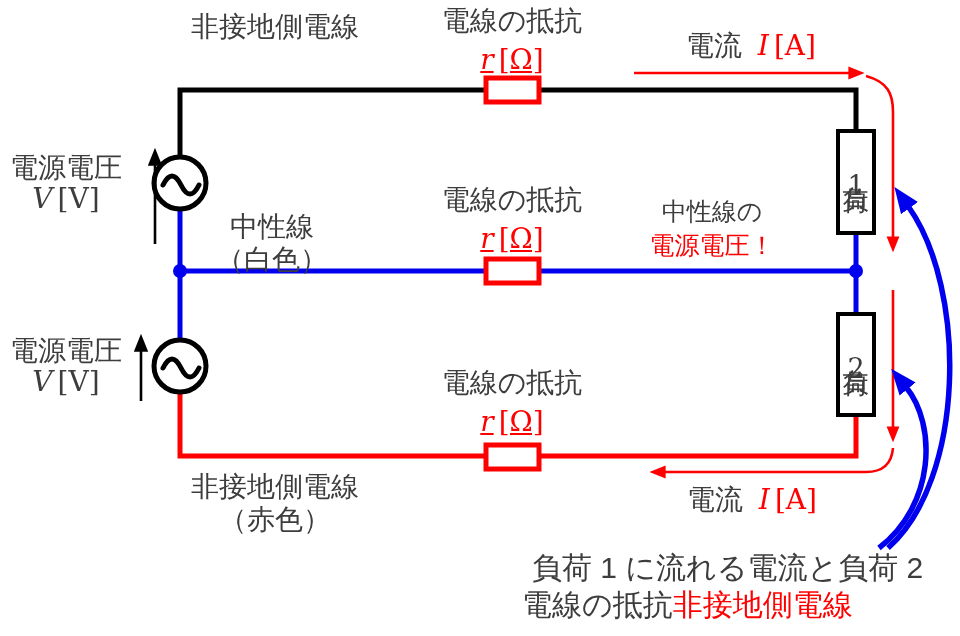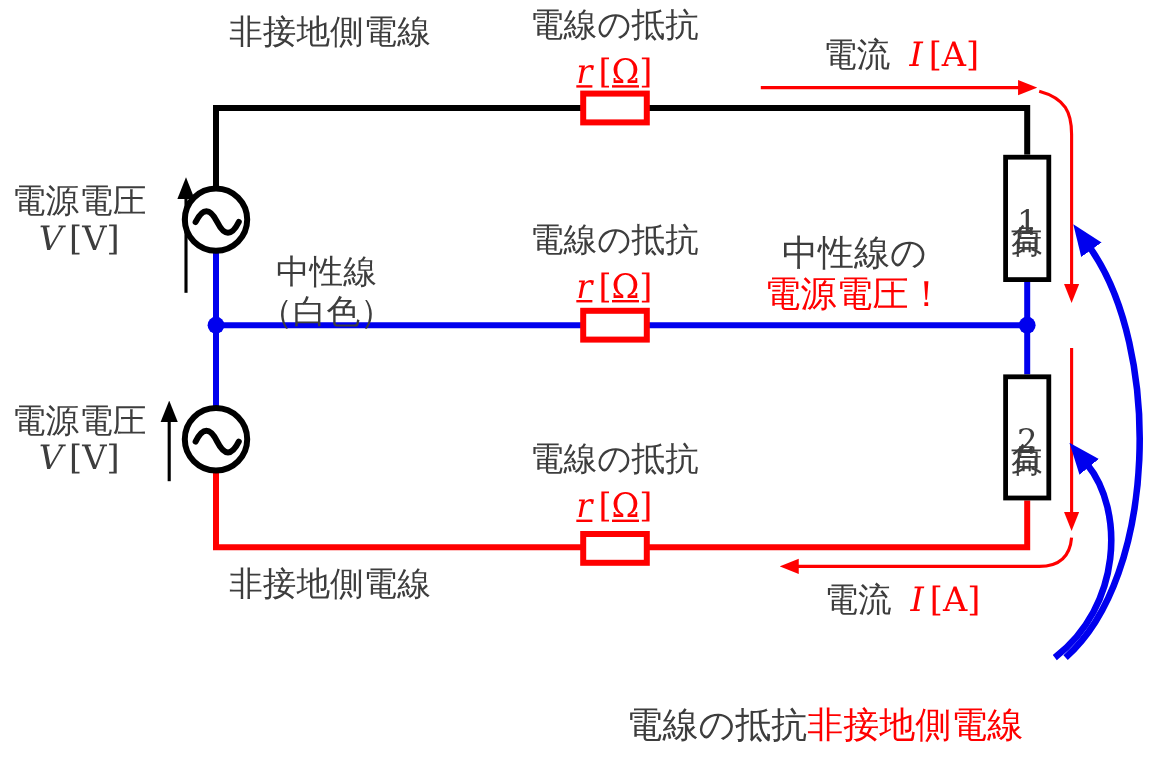--- a/index.html
+++ b/index.html
@@ -25,21 +25,21 @@
   .bluearrow{fill:none;stroke:var(--blue);stroke-width:5.5;}
   .mk-red{fill:var(--red);} .mk-black{fill:var(--black);} .mk-blue{fill:var(--blue);}
 
   .lbl{position:absolute;color:var(--dark);font-size:28px;line-height:33px;white-space:nowrap;}
   .c{transform:translateX(-50%);text-align:center;}
   .red{color:var(--red);}
   .math{font-family:"DejaVu Serif","Liberation Serif",serif;font-style:italic;}
   .unit{font-family:"DejaVu Serif","Liberation Serif",serif;font-style:normal;margin-left:5px;}
   .rline2{margin-top:6px;text-decoration:underline;}
   .srcl{line-height:31px;}
-  .note{font-size:30px;line-height:34px;}
+  .note{font-size:25px;line-height:34px;font-family:Liberation Serif, serif;}
   .eq{font-size:30px;line-height:36px;}
 
   .loadbox{
     position:absolute;width:32px;height:98px;border:4px solid var(--black);background:#fff;
     display:flex;flex-direction:column;align-items:center;justify-content:center;
   }
   .loadname{
     writing-mode:vertical-rl;text-orientation:upright;
     font-size:26px;letter-spacing:2px;color:var(--dark);line-height:1;
   }
@@ -106,20 +106,21 @@
 
   <div class="lbl c" style="left:275px;top:10px;">
     <div>非接地側電線</div>
   </div>
   <div class="lbl c" style="left:272px;top:210px;">
     <div>中性線</div>
     <div>（白色）</div>
   </div>
   <div class="lbl c" style="left:275px;top:470px;">
     <div>非接地側電線</div>
+    <div>（赤色）</div>
   </div>
 
   <div class="lbl c srcl" style="left:66px;top:152px;">
     <div>電源電圧</div>
     <div><span class="math">V</span><span class="unit">[V]</span></div>
   </div>
   <div class="lbl c srcl" style="left:66px;top:335px;">
     <div>電源電圧</div>
     <div><span class="math">V</span><span class="unit">[V]</span></div>
   </div>
@@ -144,17 +145,18 @@
   <div class="lbl c" style="left:752px;top:483px;">
     <span>電流</span>
     <span class="red math" style="margin-left:8px;">I</span><span class="red unit">[A]</span>
   </div>
 
   <div class="lbl c note" style="left:712px;top:195px;">
     <div>中性線の</div>
     <div class="red">電源電圧！</div>
   </div>
 
+  <div class="lbl eq" style="left:532px;top:550px;">負荷 1 に流れる電流と負荷 2</div>
   <div class="lbl eq" style="left:522px;top:587px;">
     <span>電線の抵抗</span><span class="red">非接地側電線</span>
   </div>
 
 </div>
 
 </body></html>

